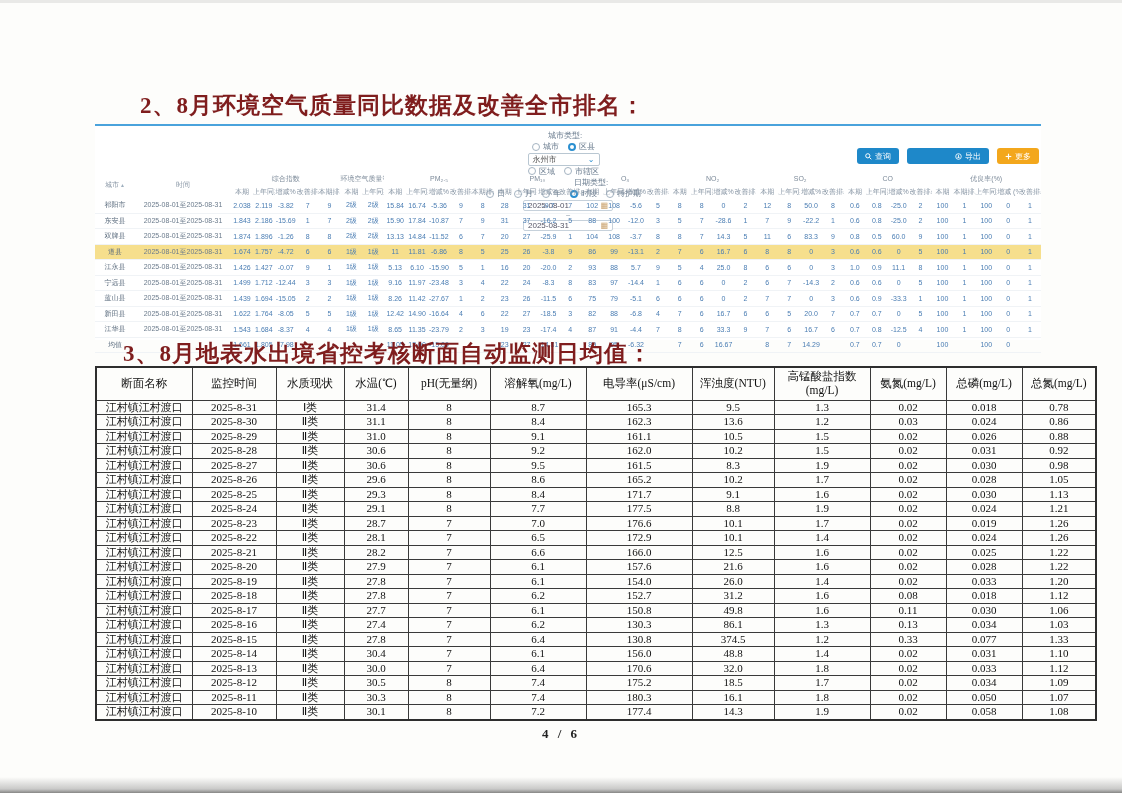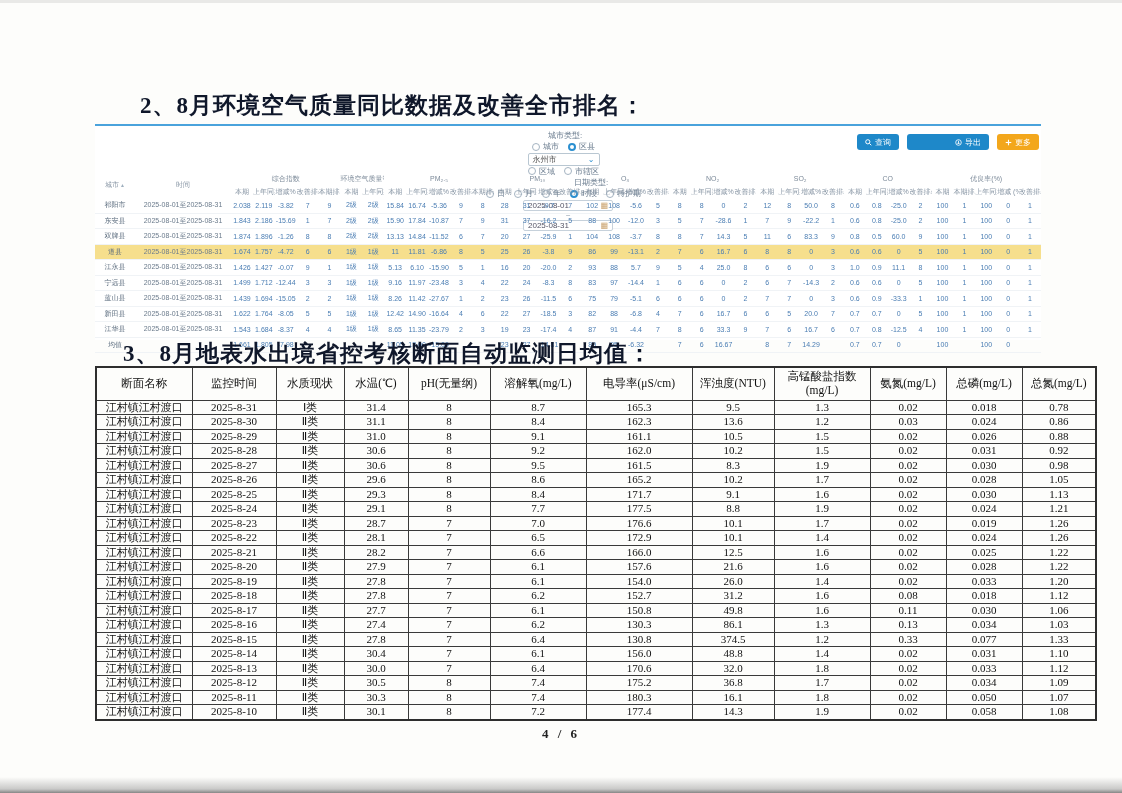--- a/index.html
+++ b/index.html
@@ -1,37 +1,37 @@
 <!DOCTYPE html>
 <html><head>
 <meta charset="utf-8">
 <style>
   html,body{margin:0;padding:0;background:#e8e8e6;}
   .page{position:relative;width:1122px;height:793px;background:#fdfdfb;overflow:hidden;
         font-family:"Liberation Serif",serif;color:#1c1c1c;}
   
-  .sec-heading{position:absolute;font-weight:bold;font-size:23px;letter-spacing:1px;color:#0f172a;}
+  .sec-heading{position:absolute;font-weight:bold;font-size:23px;letter-spacing:1px;color:#7f1d1d;}
   #air-heading{left:140px;top:90px;}
   #water-heading{left:123px;top:338px;}
   
   .screenshot{position:absolute;left:95px;top:124px;width:946px;height:214px;background:#fff;
               border-top:2px solid #4aa3dc;font-family:"Liberation Sans",sans-serif;}
   .filter-bar{display:flex;align-items:center;height:20px;margin-top:4px;font-size:8px;color:#67798c;white-space:nowrap;flex-direction:column;}
   .f-label{margin-right:6px;}
   .radio{display:inline-flex;align-items:center;margin-right:9px;cursor:pointer;}
   .radio .dot{width:8px;height:8px;border-radius:50%;border:1px solid #a5b4c2;background:#fff;margin-right:3px;box-sizing:border-box;}
   .radio.sel .dot{border:2px solid #2b8fd0;}
   .dropdown{display:inline-flex;align-items:center;justify-content:space-between;width:62px;height:14px;
             border:1px solid #b9c7d2;border-radius:2px;padding:0 4px;margin-right:9px;color:#555;font-size:8px;gap:16px;}
   .dropdown .chev{color:#2b8fd0;font-size:8px;}
   .date-box{display:inline-flex;align-items:center;justify-content:space-between;width:80px;height:15px;
             border:1px solid #c6d1db;border-radius:2px;padding:0 4px;color:#556;font-size:8px;background:#fff;}
   .cal{color:#c9a06a;font-size:8px;}
   .range-sep{margin:0 5px;color:#8a97a5;}
-  .btn-row{position:absolute;right:2px;top:8px;display:flex;gap:8px;}
+  .btn-row{position:absolute;right:2px;top:22px;display:flex;gap:8px;}
   .btn{display:inline-flex;align-items:center;gap:3px;height:16px;padding:0 8px;border-radius:3px;
        color:#fff;font-size:8px;cursor:pointer;}
   .btn svg{display:block;}
   
   .air-table{width:946px;margin-top:22px;border-collapse:collapse;table-layout:fixed;font-size:7px;}
   .air-table th{font-weight:normal;color:#8795a4;overflow:hidden;white-space:nowrap;text-align:center;
                 height:13px;padding:0;}
   .air-table thead .grp{color:#7c8a99;}
   .air-table td{color:#4a7db3;text-align:center;white-space:nowrap;overflow:hidden;height:14.5px;padding:0;
                 border-bottom:1px solid #f0f3f6;}
@@ -955,21 +955,21 @@
           <td>1.12</td>
         </tr>
         <tr>
           <td>江村镇江村渡口</td>
           <td>2025-8-12</td>
           <td>Ⅱ类</td>
           <td>30.5</td>
           <td>8</td>
           <td>7.4</td>
           <td>175.2</td>
-          <td>36.8</td>
+          <td>18.5</td>
           <td>1.7</td>
           <td>0.02</td>
           <td>0.034</td>
           <td>1.09</td>
         </tr>
         <tr>
           <td>江村镇江村渡口</td>
           <td>2025-8-11</td>
           <td>Ⅱ类</td>
           <td>30.3</td>

